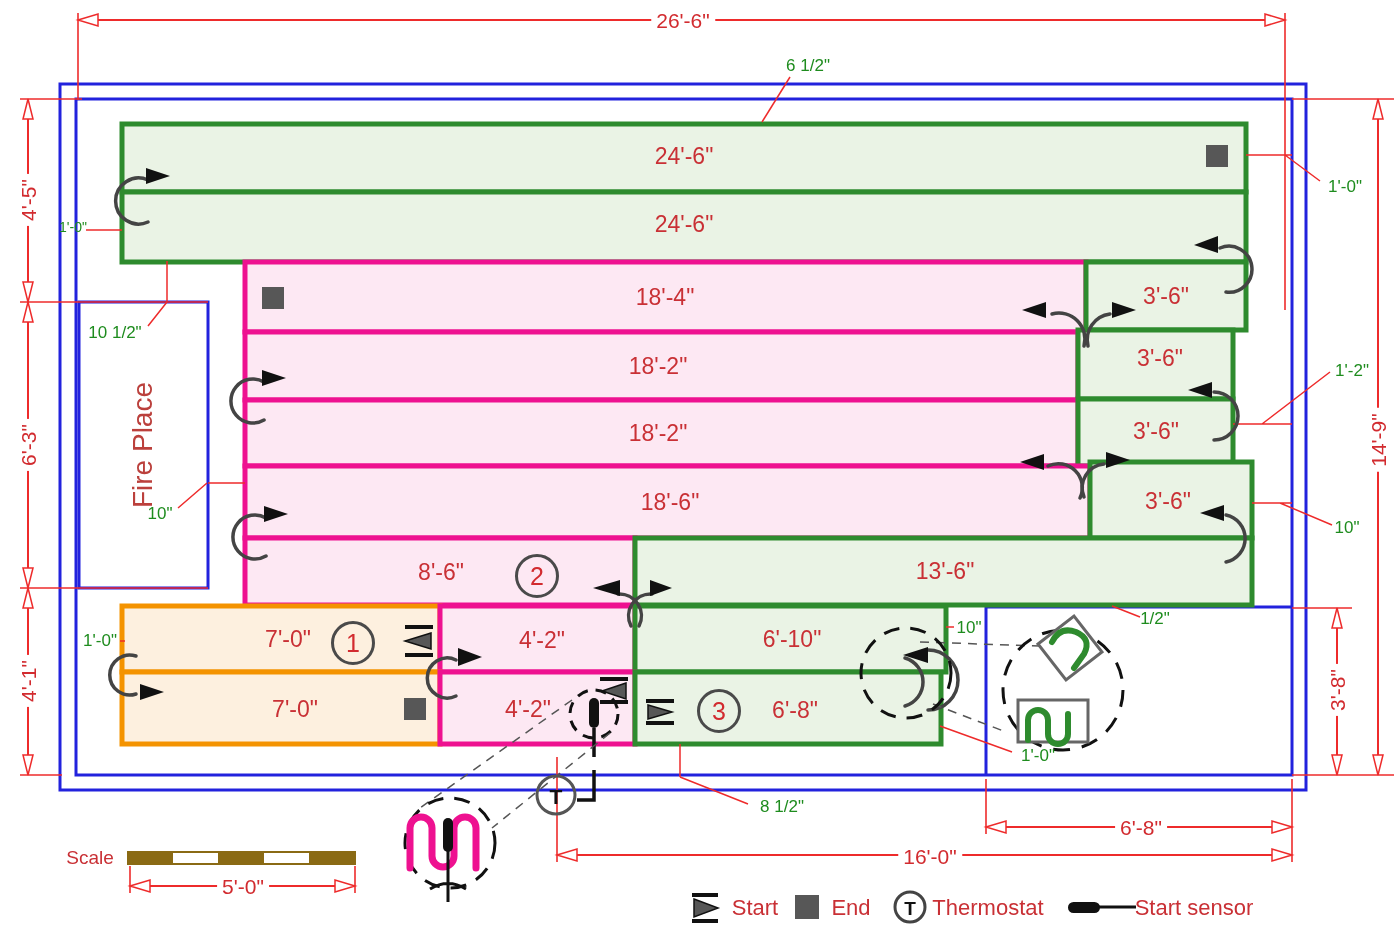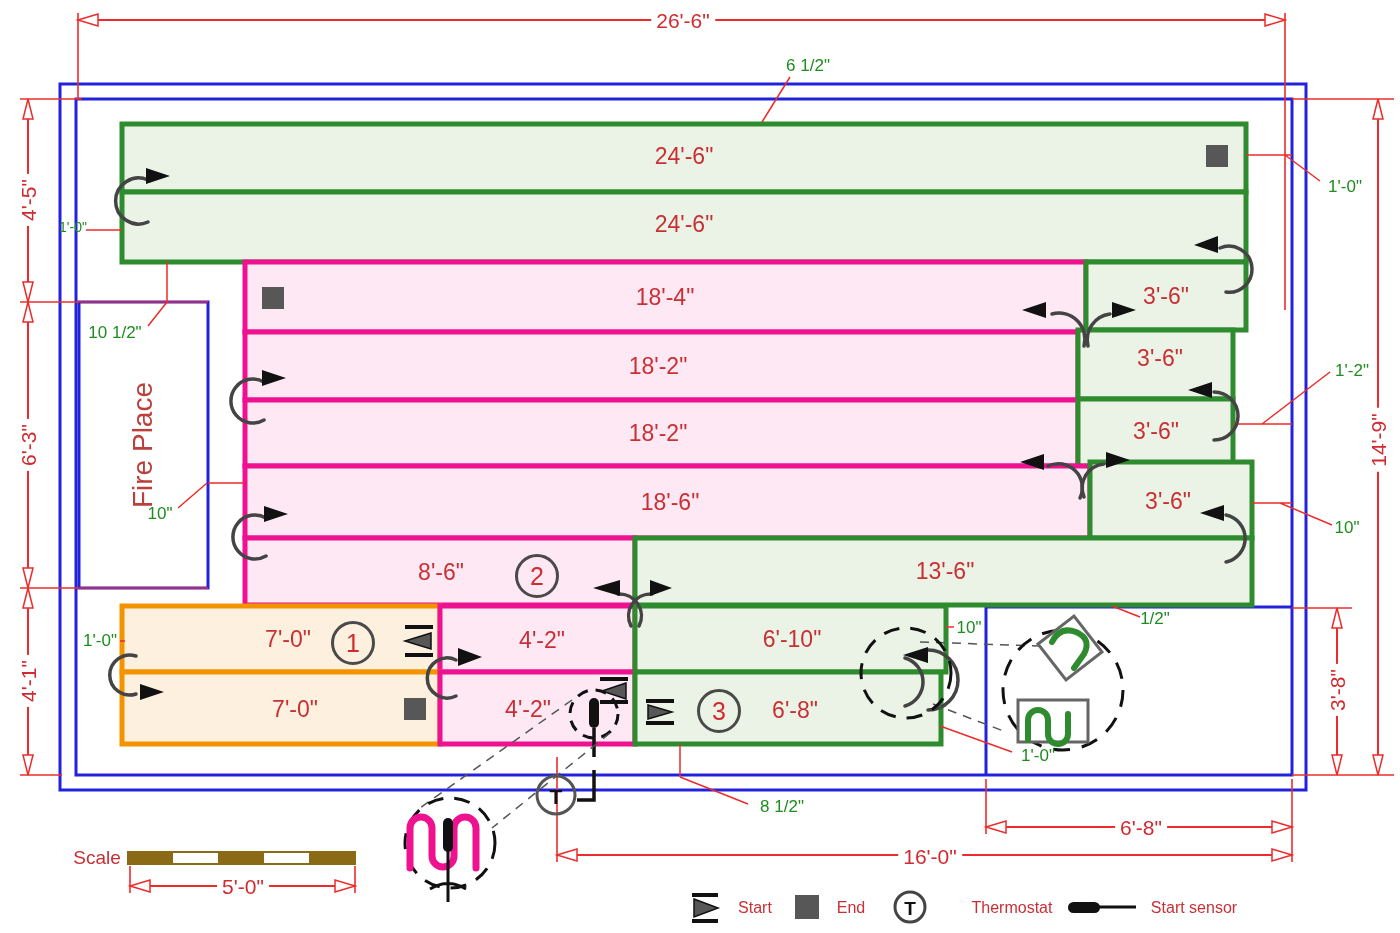--- a/index.html
+++ b/index.html
@@ -6,21 +6,21 @@
   #canvas{position:relative;width:1400px;height:933px;background:#fff;overflow:hidden;
           font-family:"Liberation Sans",sans-serif;}
   svg{position:absolute;left:0;top:0;}
   .lbl{position:absolute;transform:translate(-50%,-50%);white-space:nowrap;
        font-family:"Liberation Sans",sans-serif;line-height:1;}
   .rot{transform:translate(-50%,-50%) rotate(-90deg);}
   .dim{color:#d22b2f;font-size:21px;background:#fff;padding:0 5px;}
   .mat{color:#c93035;font-size:23px;}
   .ann{color:#1e8c1e;font-size:17px;}
   .ann.small{font-size:14px;}
-  .legendtxt{color:#c93035;font-size:16px;}
+  .legendtxt{color:#c93035;font-size:22px;}
   .fire{color:#bb403c;font-size:28px;}
   .scale{color:#c93035;font-size:19px;}
   .tsym{color:#111;font-weight:bold;font-size:21px;}
   .circ{position:absolute;width:38px;height:38px;border:3px solid #4a4a4a;border-radius:50%;
         color:#d22b2f;font-size:25px;display:flex;align-items:center;justify-content:center;
         transform:translate(-50%,-50%);font-family:"Liberation Sans",sans-serif;}
 </style>
 </head>
 <body>
 
@@ -269,27 +269,27 @@
   <div class="lbl ann" style="left:1345px;top:186px">1'-0"</div>
   <div class="lbl ann" style="left:1352px;top:370px">1'-2"</div>
   <div class="lbl ann" style="left:1347px;top:527px">10"</div>
   <div class="lbl ann" style="left:1155px;top:618px">1/2"</div>
   <div class="lbl ann" style="left:969px;top:627px">10"</div>
   <div class="lbl ann" style="left:1038px;top:755px">1'-0"</div>
   <div class="lbl ann" style="left:782px;top:806px">8 1/2"</div>
   <div class="lbl ann" style="left:100px;top:640px">1'-0"</div>
 
   <div class="lbl fire rot" style="left:143px;top:445px">Fire Place</div>
-  <div class="lbl scale" style="left:97px;top:857px">Scale</div>
+  <div class="lbl scale" style="left:90px;top:857px">Scale</div>
 
   <div class="circ" style="left:353px;top:643px">1</div>
   <div class="circ" style="left:537px;top:576px">2</div>
   <div class="circ" style="left:719px;top:711px">3</div>
 
   <div class="lbl tsym" style="left:556px;top:796px">T</div>
   <div class="lbl tsym" style="left:910px;top:908px;font-size:19px">T</div>
 
   <div class="lbl legendtxt" style="left:755px;top:908px">Start</div>
   <div class="lbl legendtxt" style="left:851px;top:908px">End</div>
-  <div class="lbl legendtxt" style="left:1012px;top:908px">Thermostat</div>
+  <div class="lbl legendtxt" style="left:988px;top:908px">Thermostat</div>
   <div class="lbl legendtxt" style="left:1194px;top:908px">Start sensor</div>
 
 </div>
 
 </body></html>

